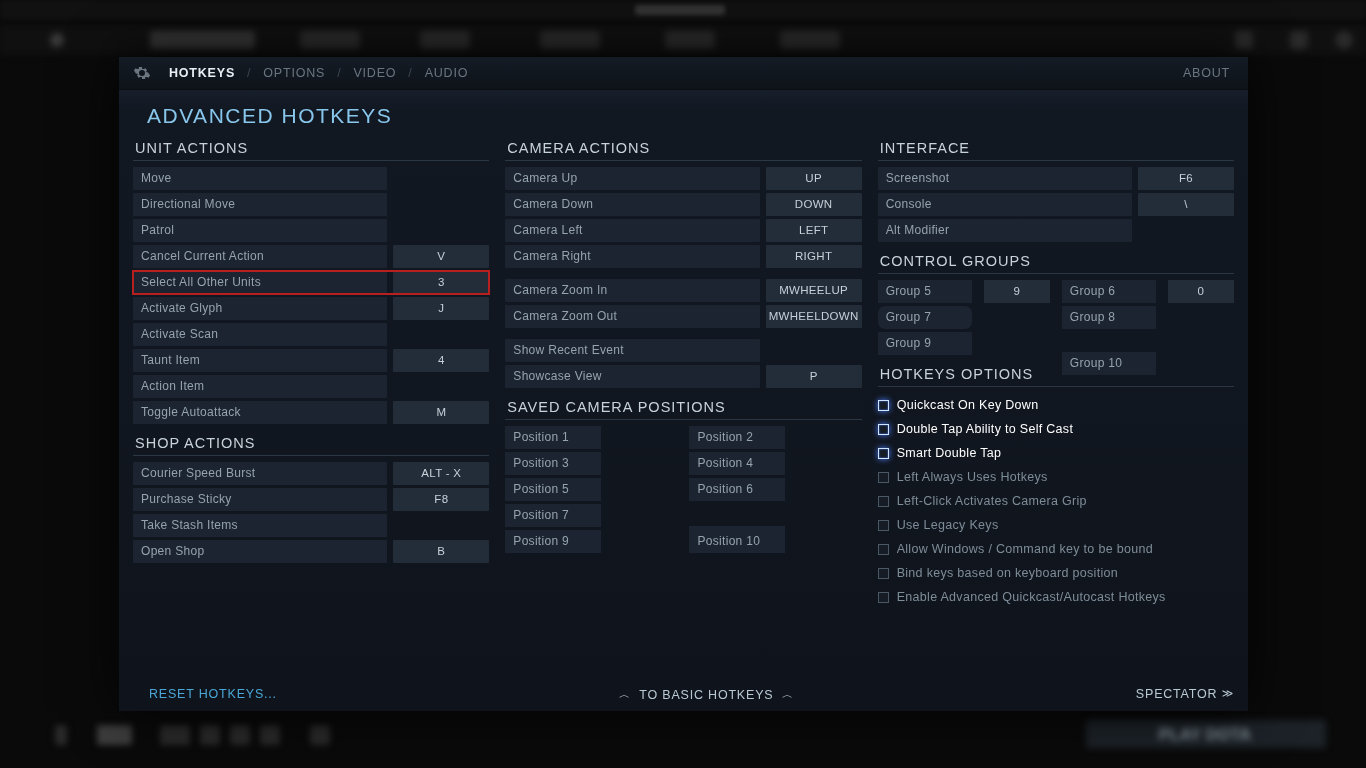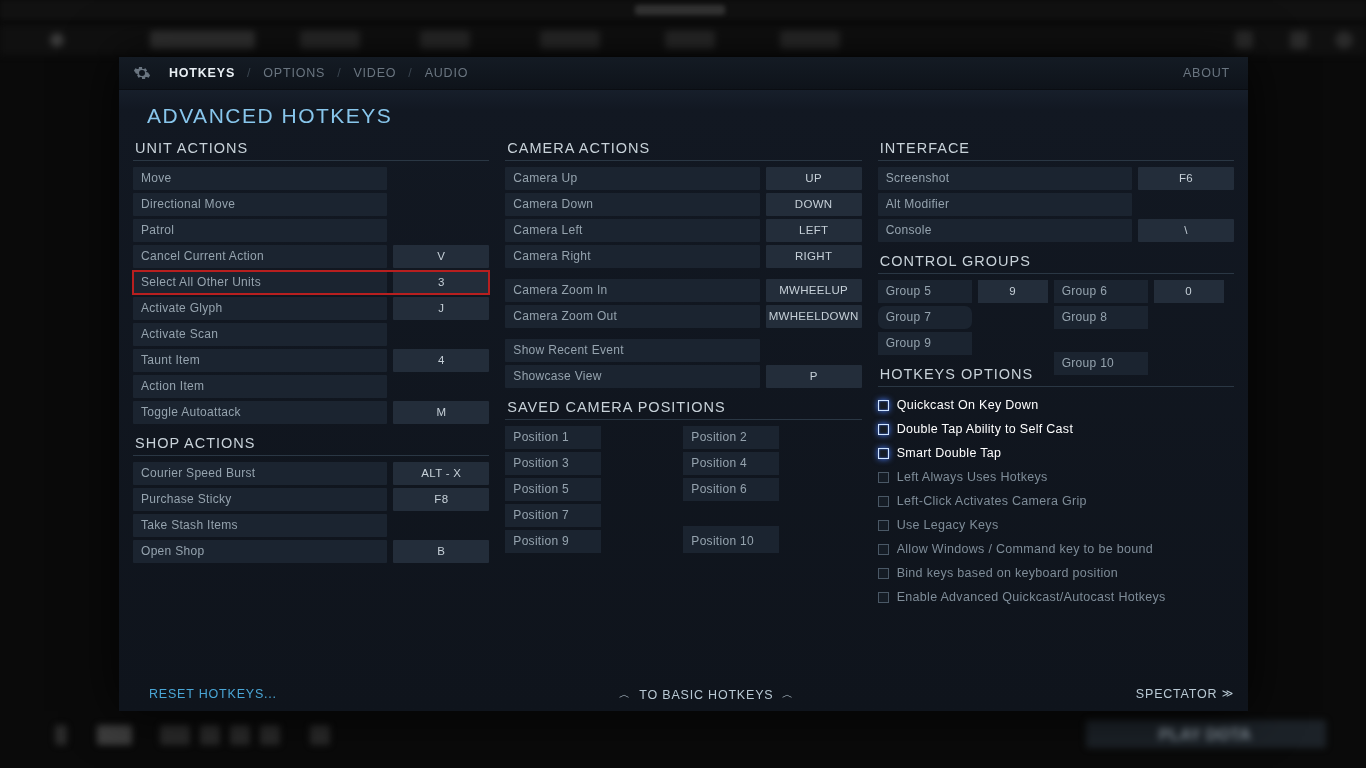--- a/index.html
+++ b/index.html
@@ -38,21 +38,21 @@
   .sep{color:#3a4550;margin:0 8px}
   .tabbar .spacer{flex:1}
   .title{color:#88c6ec;font-size:21px;letter-spacing:1.5px;padding:14px 0 4px 28px;font-weight:400}
   .cols{display:flex;padding:0 14px;gap:16px}
   .col{flex:1;min-width:0}
   .section-h{color:#c8d2d9;font-size:14.5px;letter-spacing:1px;padding:8px 0 4px 2px;border-bottom:1px solid #2a3744;margin-bottom:6px}
   .row{display:flex;align-items:center;height:23px;margin-bottom:3px;font-size:12px}
   .row .lbl{flex:1;background:#1b2430;padding:0 8px;line-height:23px;color:#95a3ae;border-radius:1px;white-space:nowrap;overflow:hidden;text-overflow:ellipsis}
   .row .key{width:96px;margin-left:6px;background:#232d3a;text-align:center;line-height:23px;color:#c6d0d8;border-radius:1px;font-size:11.5px}
   .row.hl{outline:2px solid #b81f1f;outline-offset:-1px}
-  .row2{display:flex;align-items:center;height:23px;margin-bottom:3px;font-size:12px;gap:6px}
+  .row2{display:flex;align-items:center;height:23px;margin-bottom:3px;font-size:12px;gap:12px}
   .row2 .lbl{flex:1;background:#1b2430;padding:0 8px;line-height:23px;color:#95a3ae}
   .row2 .key{width:70px;background:#232d3a;text-align:center;line-height:23px;color:#c6d0d8;font-size:11.5px}
   .opt{display:flex;align-items:center;height:24px;font-size:12.5px;cursor:pointer}
   .opt .cb{width:11px;height:11px;border:1px solid #4a5866;margin-right:8px;background:#151c25;box-sizing:border-box;flex:0 0 11px}
   .opt.glow .cb{border-color:#cfe4ff;box-shadow:0 0 6px #4a7fff,inset 0 0 2px #4a7fff}
   .opt.glow{color:#fff}
   .opt:not(.glow){color:#7e8c98}
   .spacer-v{height:8px}
   .footer{position:absolute;left:16px;right:0;bottom:0;height:34px;display:flex;align-items:center;padding:0 14px;font-size:12.5px;letter-spacing:.8px}
   .footer .reset{color:#4aa6d6;cursor:pointer}
@@ -254,26 +254,26 @@
     </div>
 
     <div class="col">
       <div class="section-h">INTERFACE</div>
       <div id="iface-list">
           <div class="row">
             <div class="lbl">Screenshot</div>
             <div class="key">F6</div>
           </div>
           <div class="row">
-            <div class="lbl">Alt Modifier</div>
-            <div class="key"></div>
-          </div>
-          <div class="row">
             <div class="lbl">Console</div>
             <div class="key">\</div>
+          </div>
+          <div class="row">
+            <div class="lbl">Alt Modifier</div>
+            <div class="key"></div>
           </div>
         </div>
       <div class="section-h">CONTROL GROUPS</div>
       <div id="cg-list">
           <div class="row2">
             <div class="lbl" style="flex: 0 0 78px;">Group 5</div>
             <div class="key" style="width: 70px;">9</div>
             <div class="lbl" style="flex: 0 0 78px;">Group 6</div>
             <div class="key" style="width: 70px;">0</div>
           </div>

